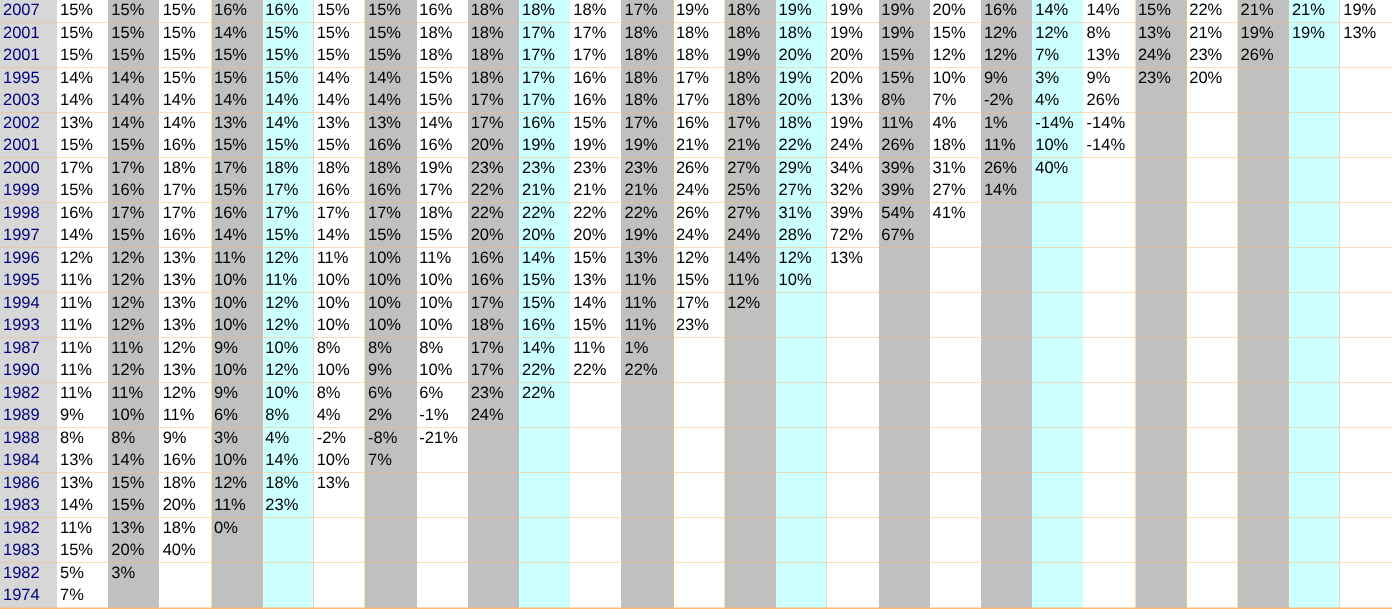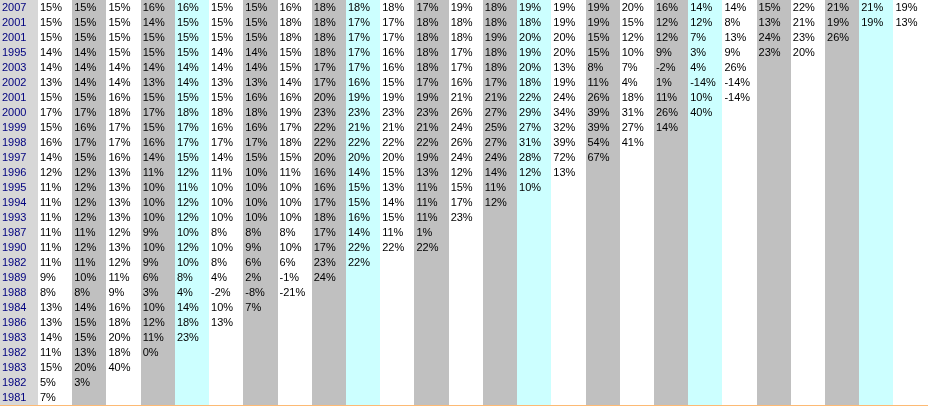--- a/index.html
+++ b/index.html
@@ -787,21 +787,21 @@
           <td class="c bgB pos"></td>
           <td class="c bgC pos"></td>
           <td class="c bgA pos"></td>
           <td class="c bgB pos"></td>
           <td class="c bgA pos"></td>
           <td class="c bgB pos"></td>
           <td class="c bgC pos"></td>
           <td class="c bgA pos"></td>
         </tr>
         <tr>
-          <td class="yr">1981</td>
+          <td class="yr">1974</td>
           <td class="c bgA blue">7%</td>
           <td class="c bgB pos"></td>
           <td class="c bgA pos"></td>
           <td class="c bgB pos"></td>
           <td class="c bgC pos"></td>
           <td class="c bgA pos"></td>
           <td class="c bgB pos"></td>
           <td class="c bgA pos"></td>
           <td class="c bgB pos"></td>
           <td class="c bgC pos"></td>

